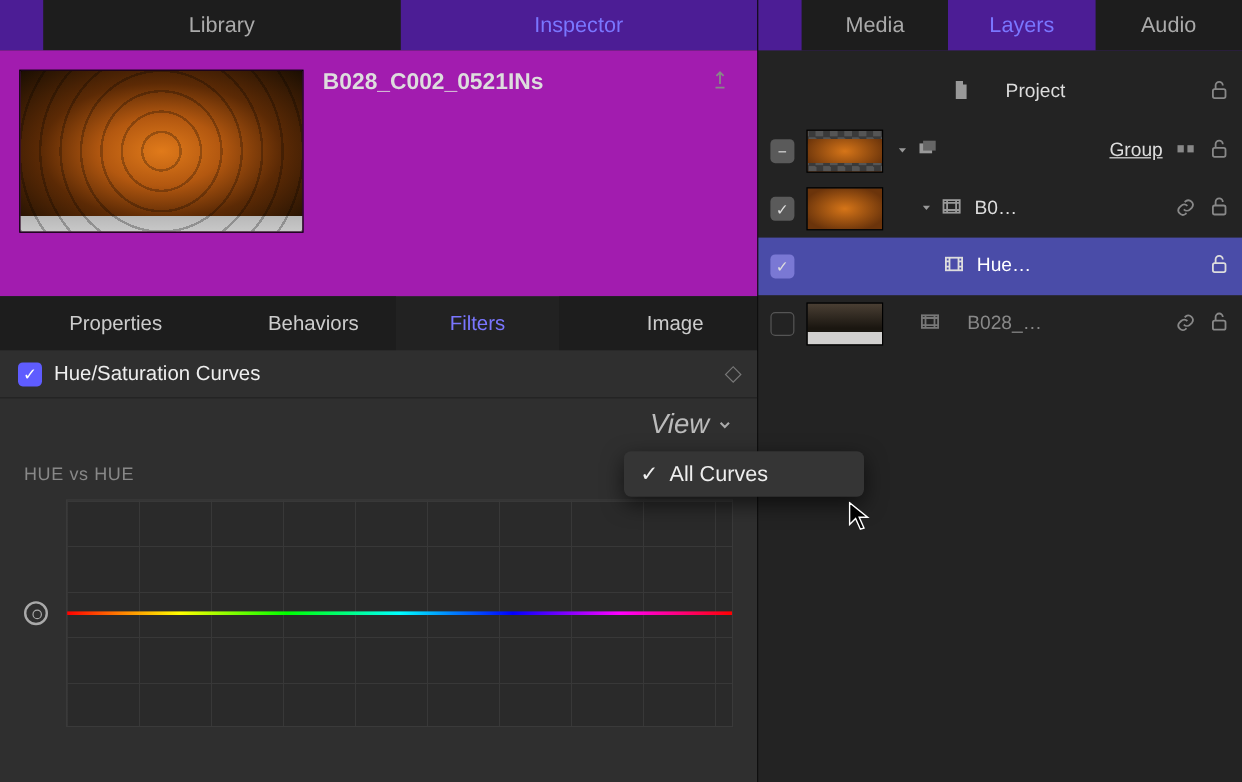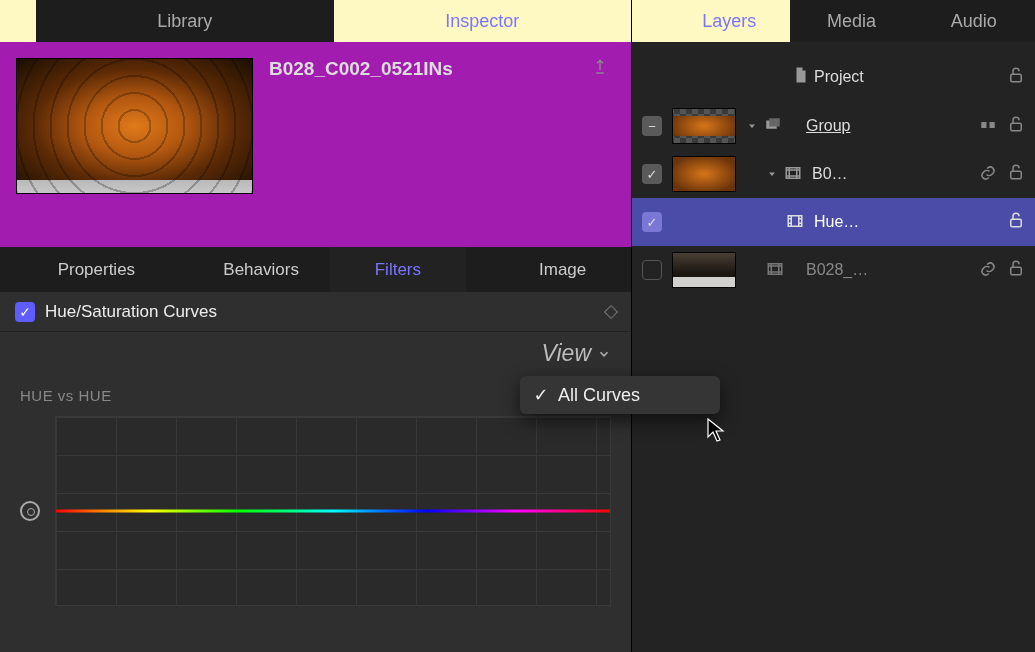--- a/index.html
+++ b/index.html
@@ -27,21 +27,21 @@
   .right-panel {
     flex: 1;
     display: flex;
     flex-direction: column;
     background: #232323;
   }
   
   .top-tabs {
     display: flex;
     height: 42px;
-    background: #fef9c3;
+    background: #4c1d95;
     padding-left: 36px;
   }
   .top-tabs .tab {
     flex: 1;
     display: flex;
     align-items: center;
     justify-content: center;
     font-size: 18px;
     color: #ccc;
     cursor: default;
@@ -257,26 +257,26 @@
   .layer-thumb.checker::before {
     content: '';
     position: absolute; inset: 0;
     background: repeating-conic-gradient(#555 0 25%, #3a3a3a 0 50%) 50% / 12px 12px;
     mask: linear-gradient(to bottom, #000 0 20%, transparent 20% 80%, #000 80% 100%);
     -webkit-mask: linear-gradient(to bottom, #000 0 20%, transparent 20% 80%, #000 80% 100%);
   }
   .layer-thumb.gray { background: linear-gradient(#4a3f34, #1a1610 60%), linear-gradient(to top, #ccc 0 30%, transparent 30%); background-blend-mode: screen; }
   .layer-icons { display:flex; align-items:center; gap:6px; color:#999; min-width: 50px;}
   .layer-label { flex: 1; color: #ddd; font-size: 16px; overflow: hidden; text-overflow: ellipsis; white-space: nowrap;}
-  .layer-label.under { text-decoration: underline; }
+  .layer-label.under { text-decoration: underline; text-align: right; }
   .layer-label.gray { color: #888; }
   .layer-row.selected .layer-label { color: #fff; font-weight: 500; }
   .row-end { display: flex; gap: 10px; color: #888; align-items: center;}
   .row-end.sel { color: #ddd; }
-  .project-row { height: 50px; padding: 0 10px 0 160px; display: flex; align-items: center; gap: 4px;}
+  .project-row { height: 50px; padding: 0 10px 0 160px; display: flex; align-items: center; gap: 28px;}
   .doc-icon { color: #999; font-size: 18px;}
   
   .dropdown {
     position: absolute;
     top: 376px;
     left: 520px;
     width: 200px;
     background: #353535;
     border-radius: 6px;
     box-shadow: 0 6px 18px rgba(0,0,0,0.6);
@@ -353,22 +353,22 @@
         <div class="eyedropper"></div>
         <div class="curve-grid">
           <div class="hue-line"></div>
         </div>
       </div>
     </div>
   </div>
 
   <div class="right-panel">
     <div class="top-tabs">
+      <div class="tab inactive">Media</div>
       <div class="tab active">Layers</div>
-      <div class="tab inactive">Media</div>
       <div class="tab inactive">Audio</div>
     </div>
     <div class="layer-list">
       <div class="project-row">
         <span class="doc-icon">
           <svg class="icon" viewBox="0 0 24 24" fill="#999">
               <path d="M6 2h8l4 4v16H6z M14 2v4h4"></path>
             </svg>
         </span>
         <span class="layer-label">Project</span>

